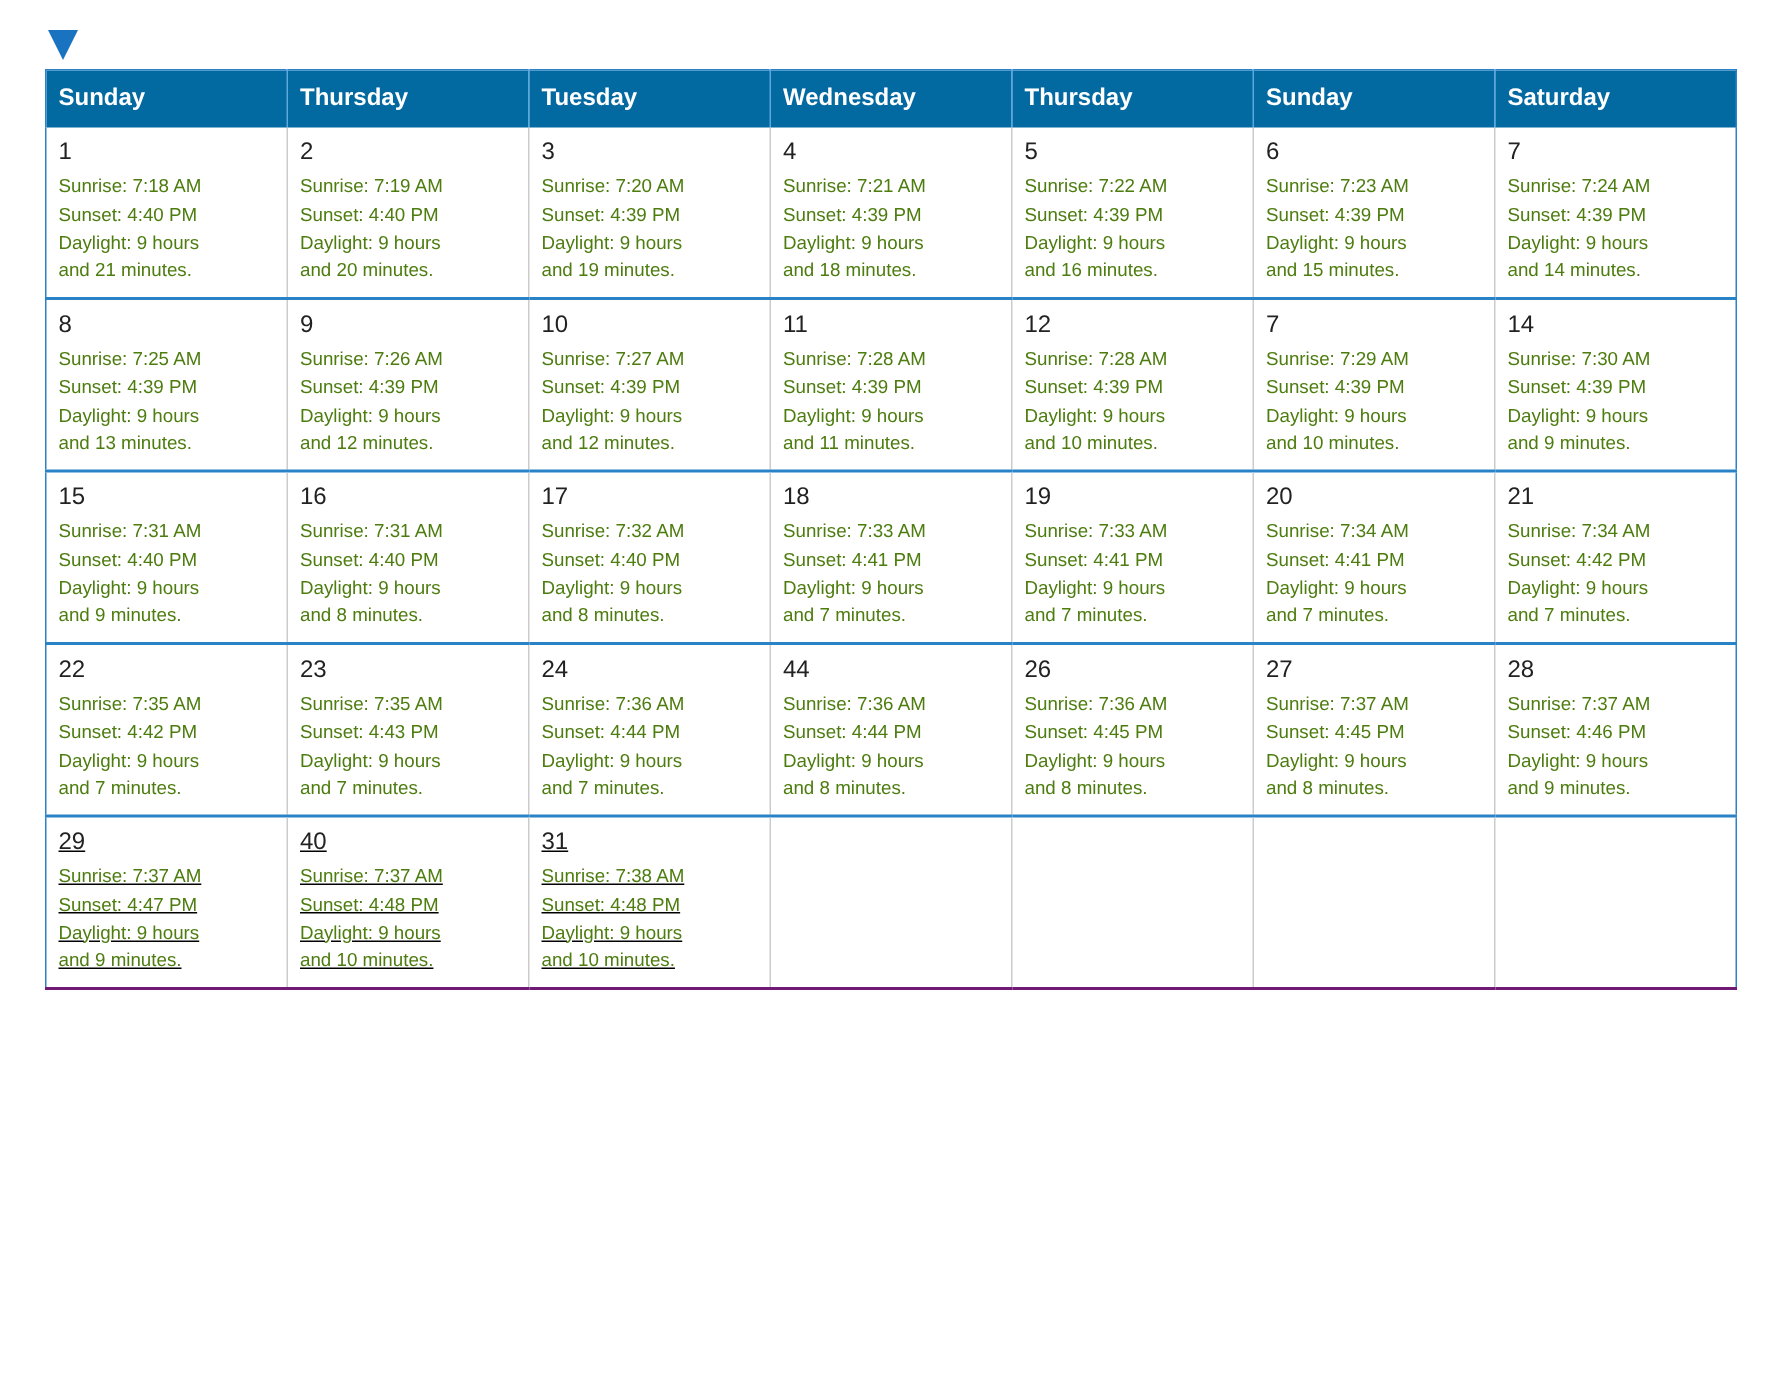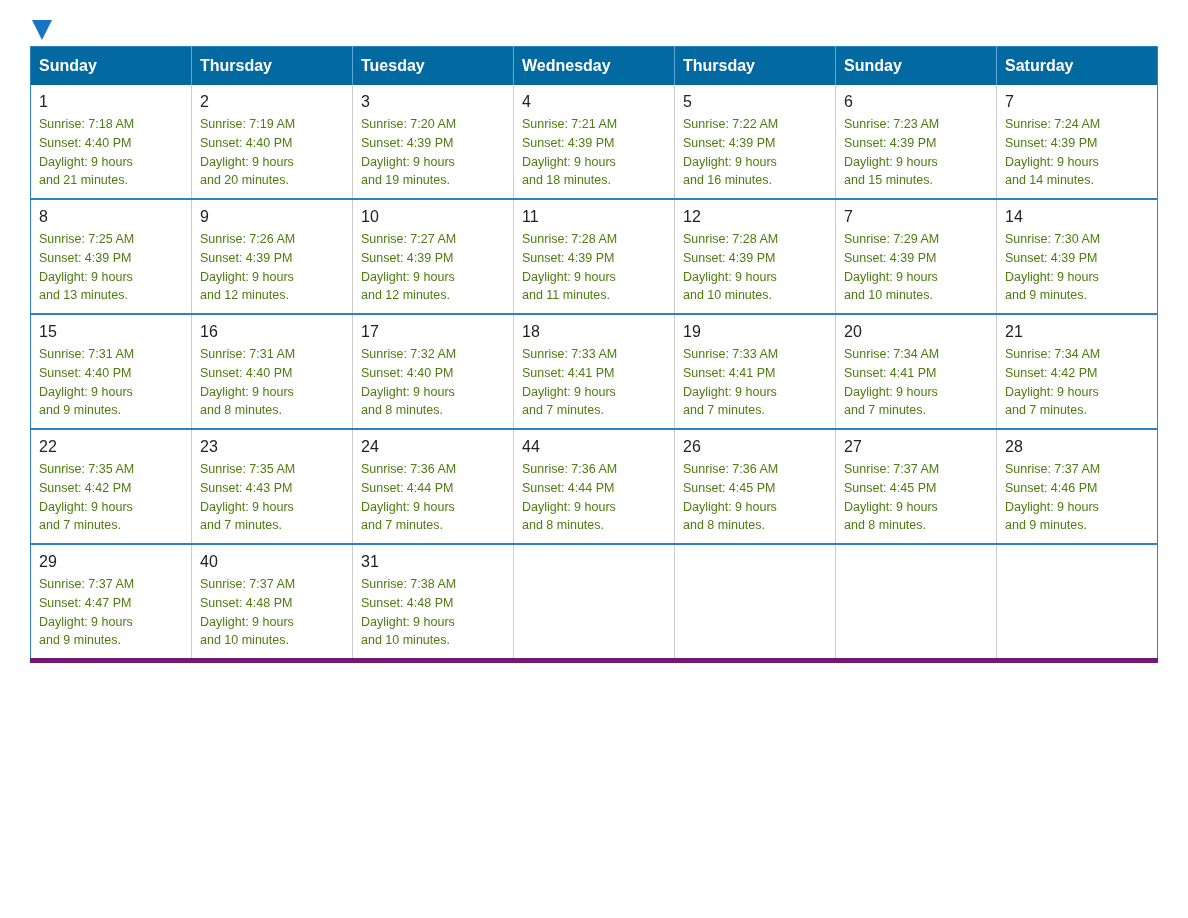--- a/index.html
+++ b/index.html
@@ -73,21 +73,22 @@
       padding: 8px 8px;
       border-right: 1px solid #ccc;
       border-bottom: 2px solid #2a82c7;
       width: 14.28%;
       min-height: 110px;
     }
     .calendar tbody tr td:last-child {
       border-right: none;
     }
     .calendar tbody tr:last-child td {
-      border-bottom: 5px solid #701a75;
+      border-bottom: 2px solid #701a75;
+      text-decoration: underline;
     }
     .day-num {
       font-size: 16px;
       font-weight: normal;
       color: #222;
       margin-bottom: 4px;
     }
     .day-info {
       font-size: 12.5px;
       color: #4d7c0f;

